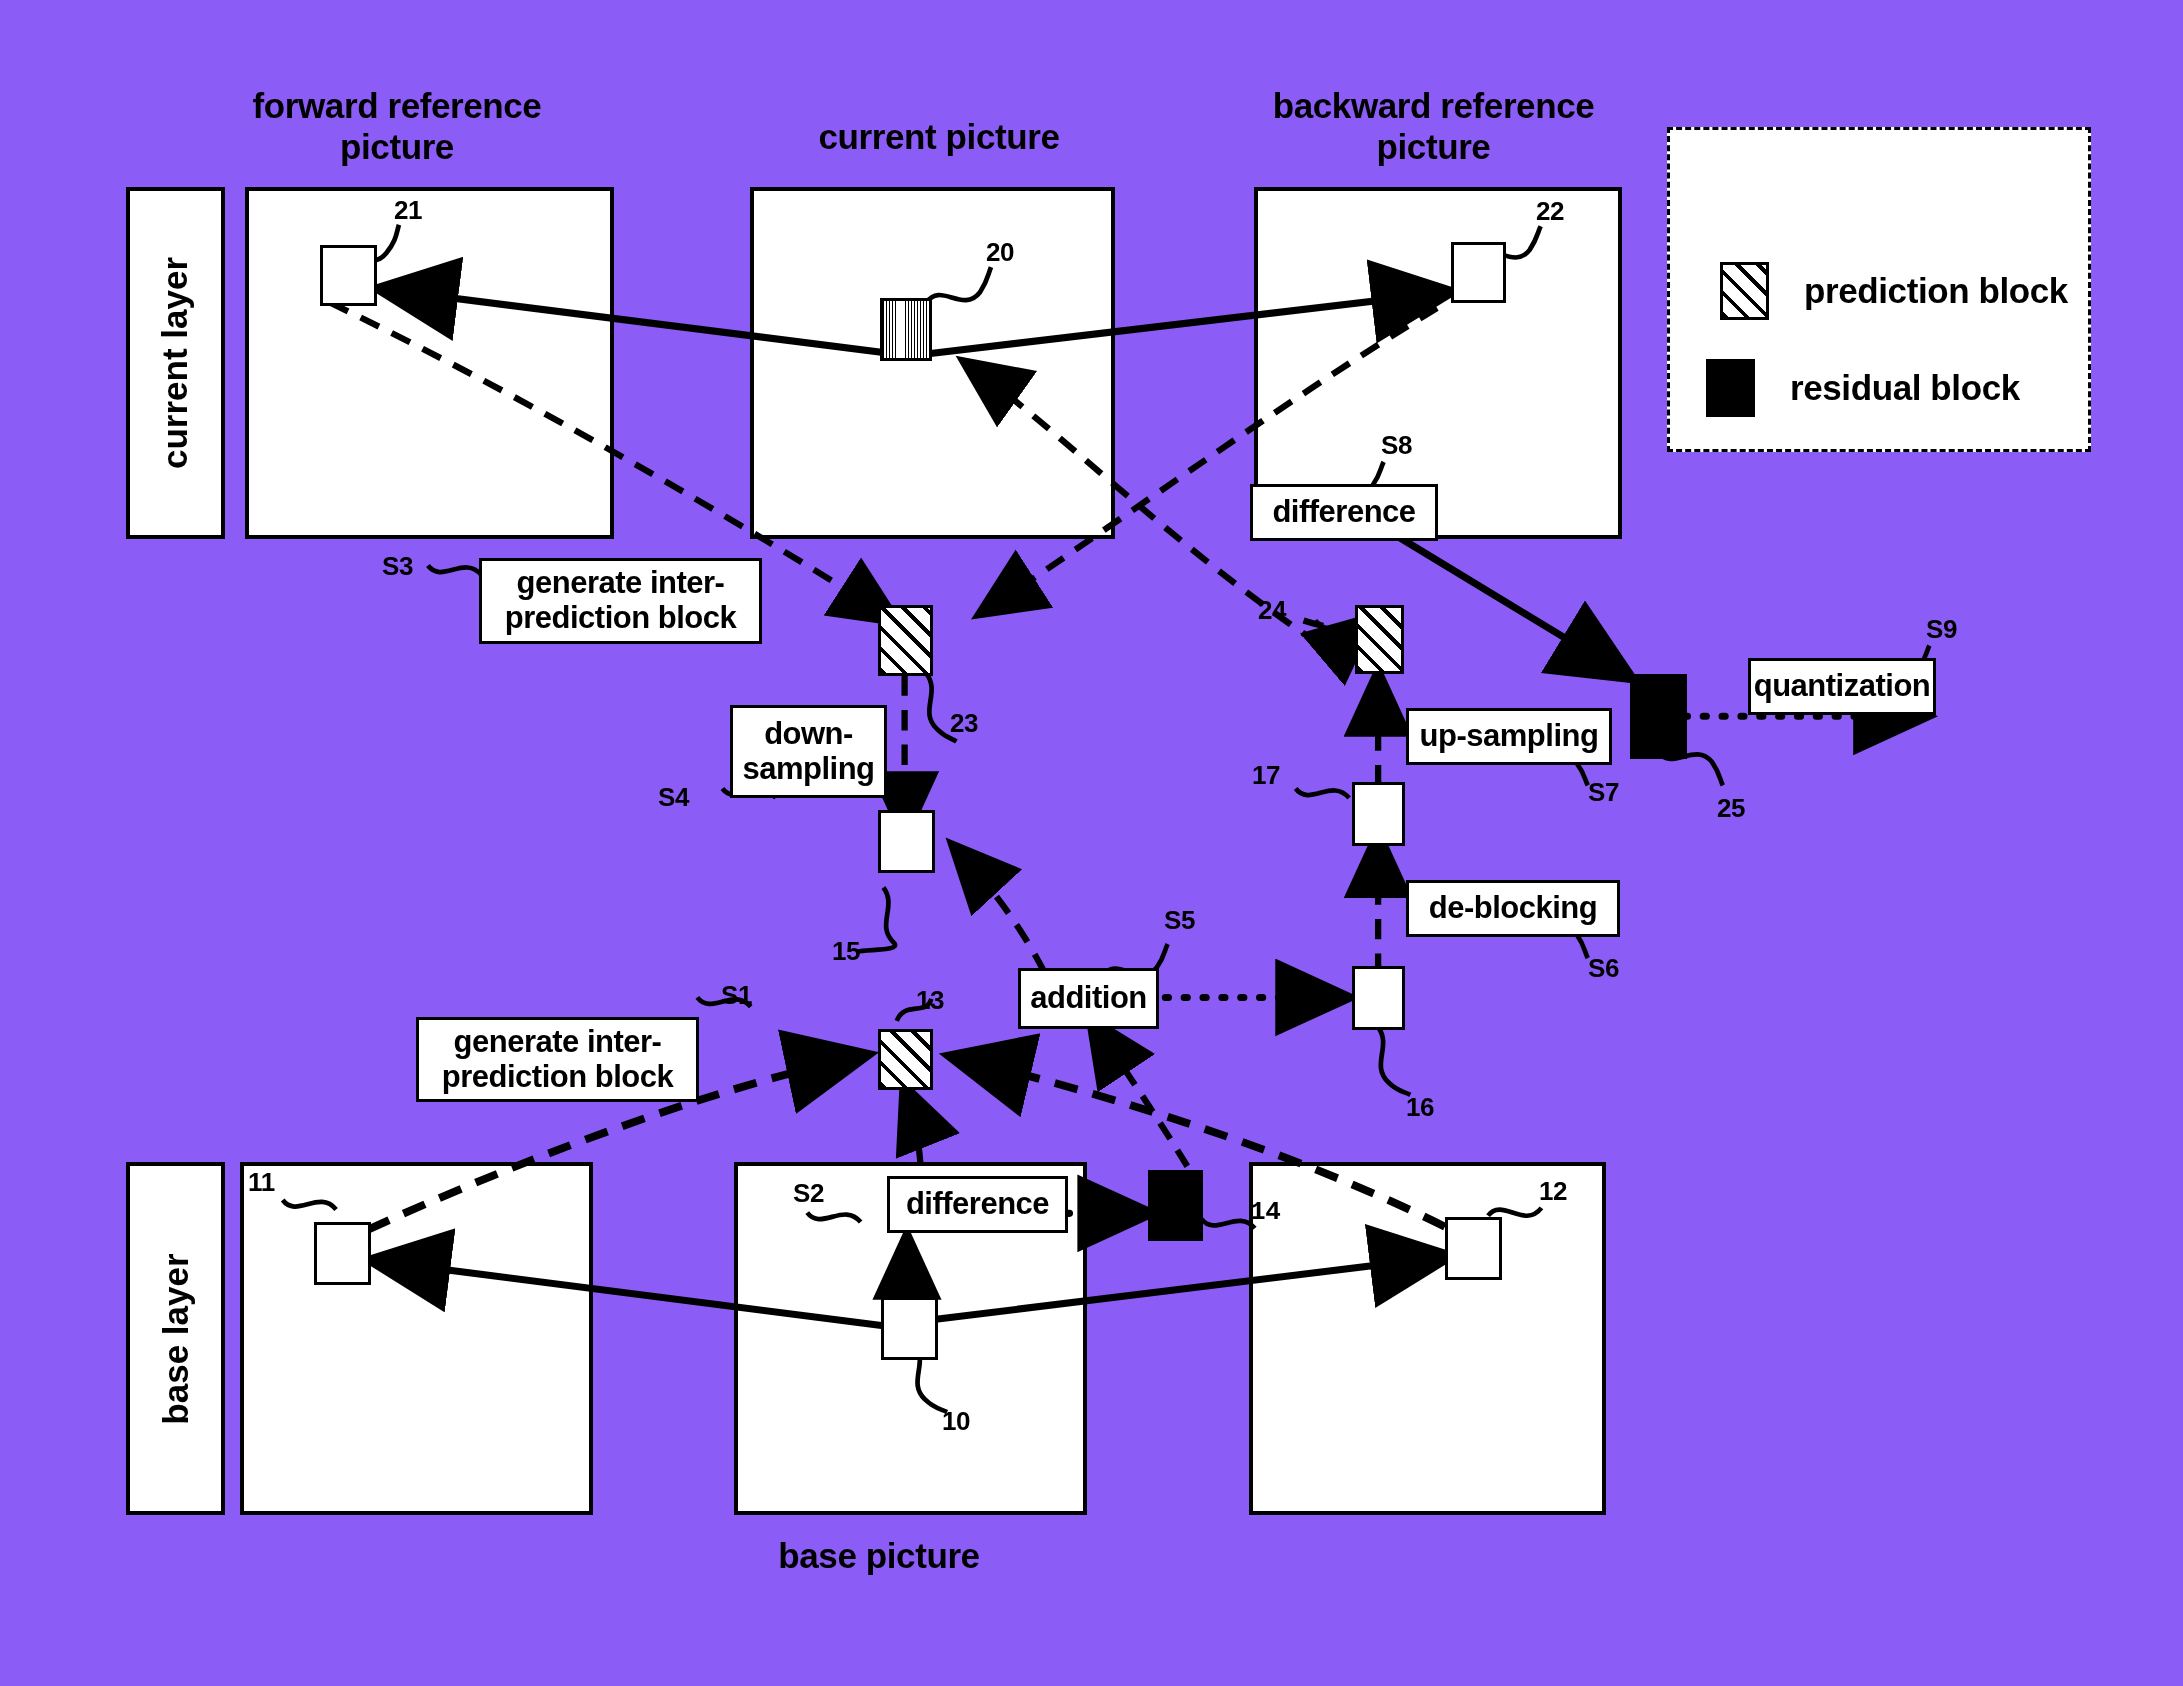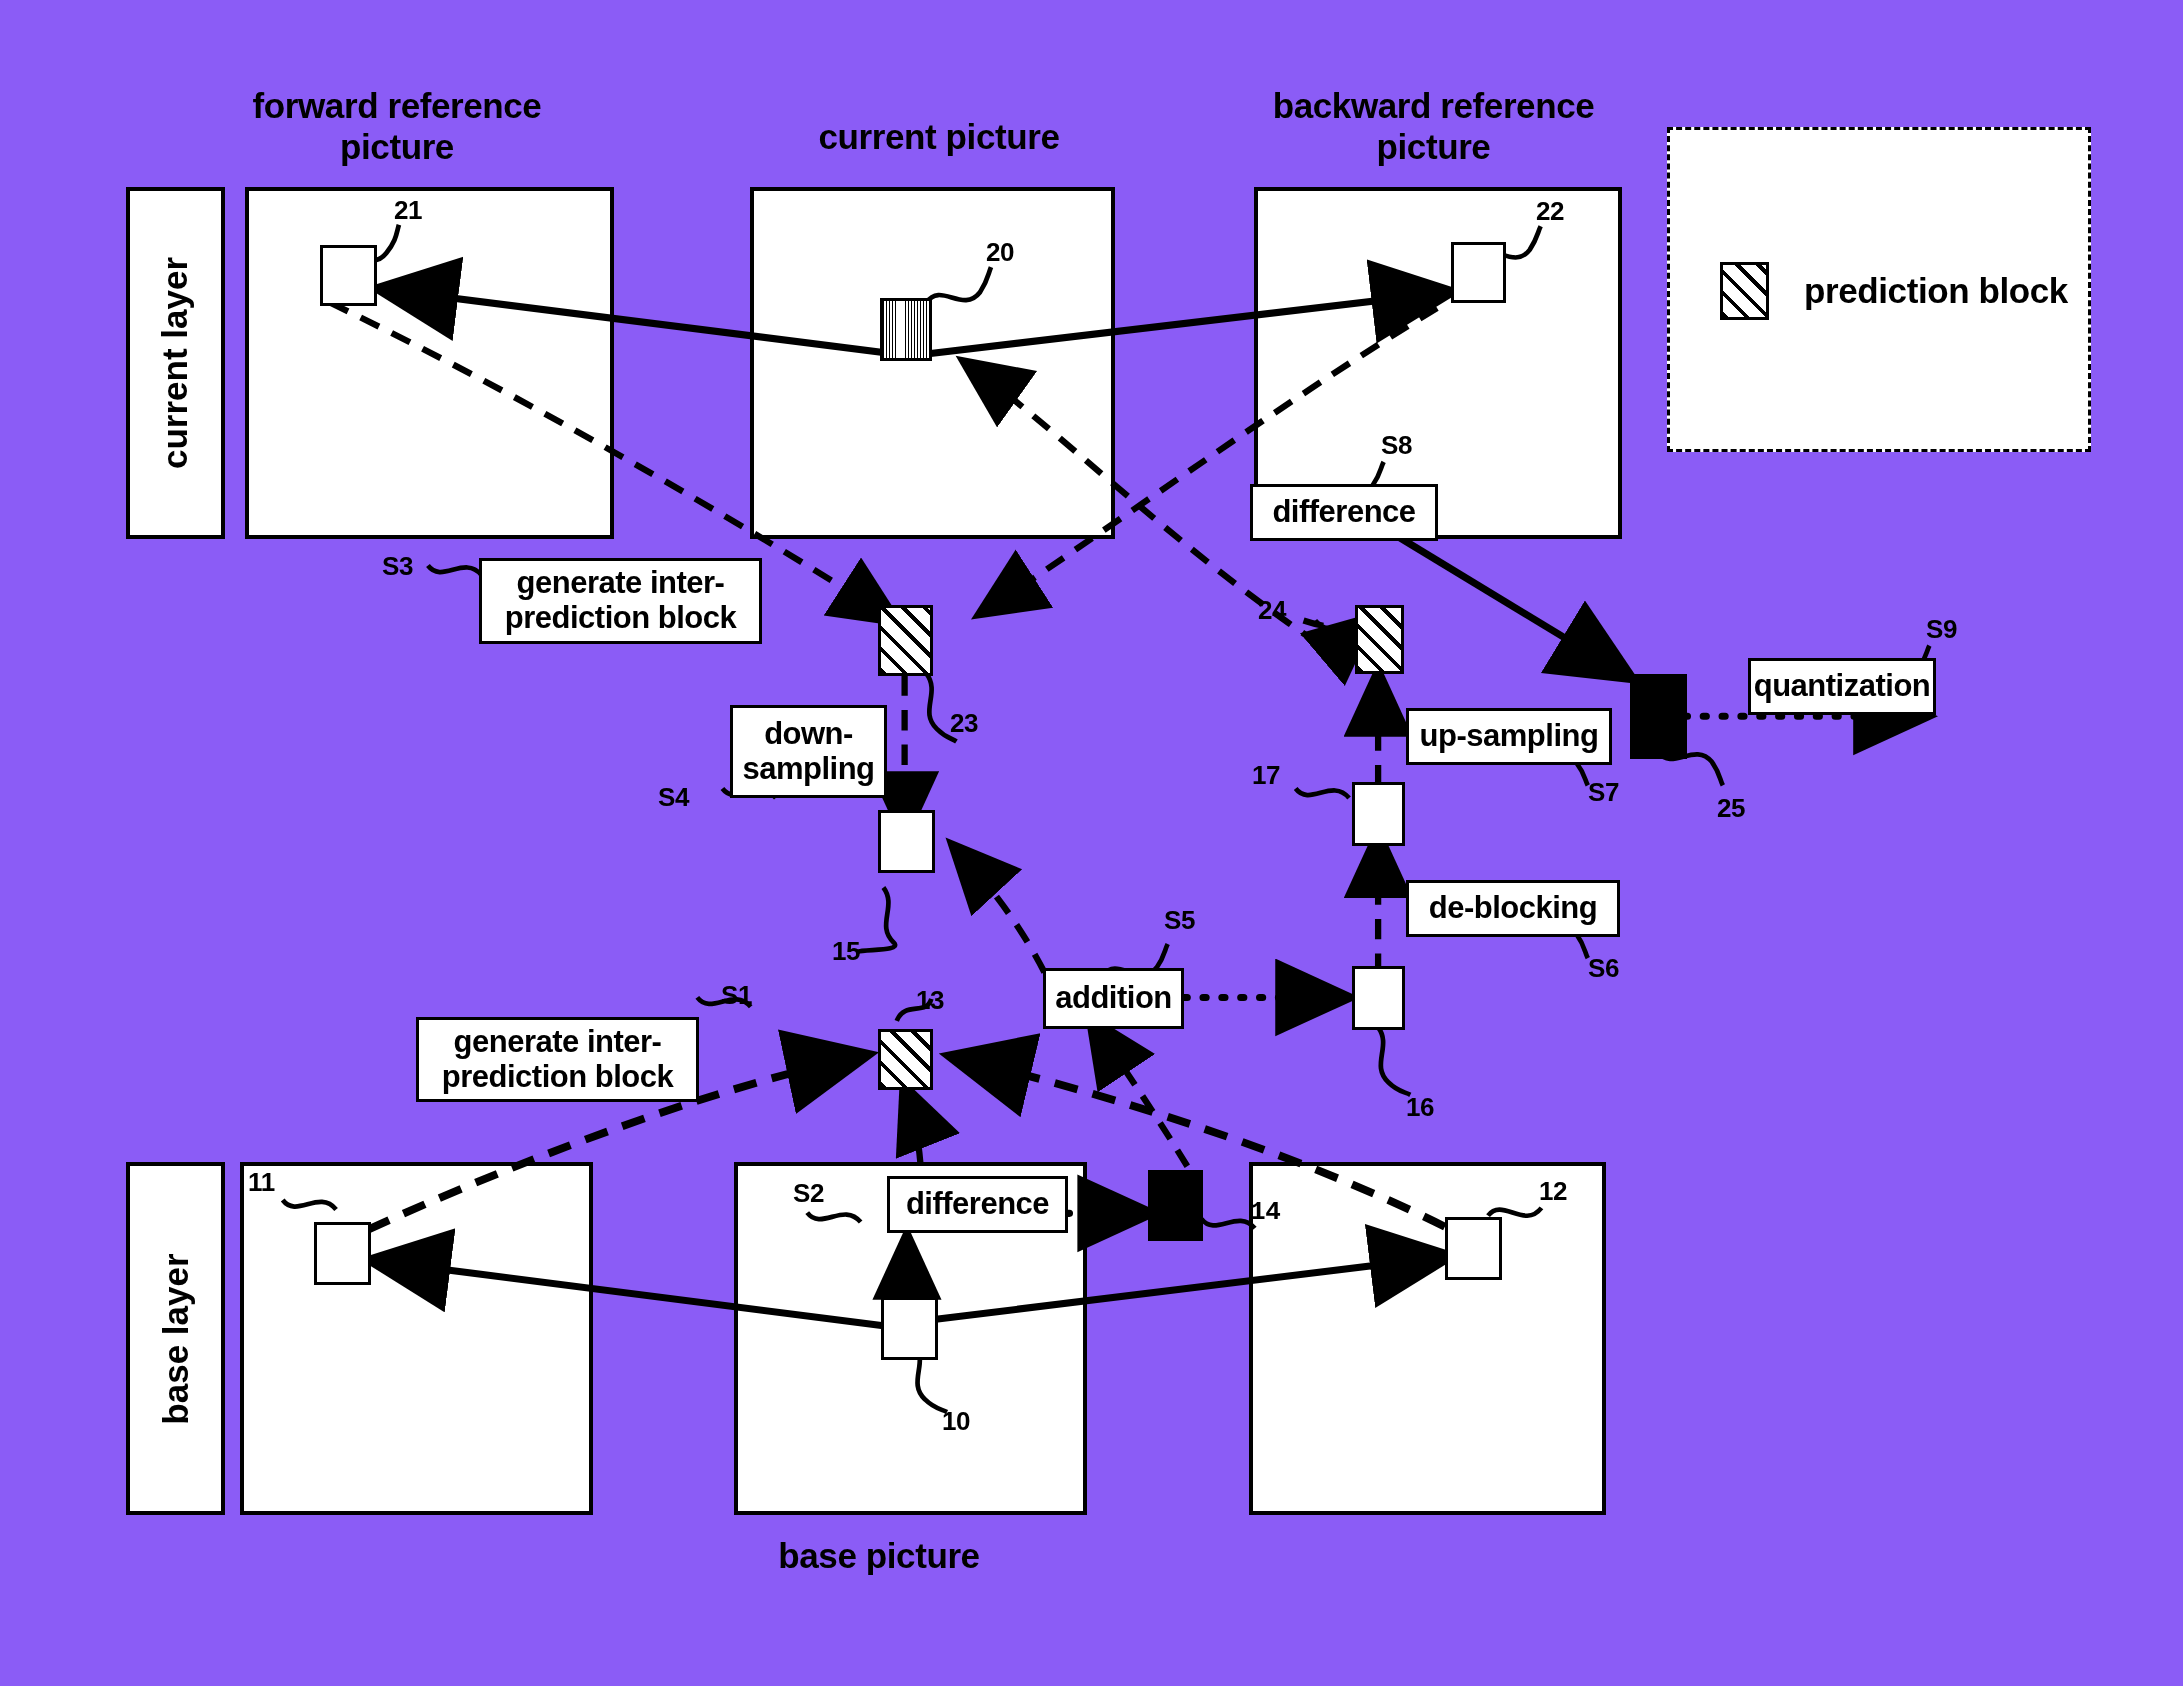--- a/index.html
+++ b/index.html
@@ -295,21 +295,21 @@
   <div class="blk" style="left:881px; top:1297px; width:57px; height:63px;"></div>
   <div class="blk residual" style="left:1148px; top:1170px; width:55px; height:71px;"></div>
   <div class="blk" style="left:1445px; top:1217px; width:57px; height:63px;"></div>
 
   <div class="pbox" style="left:479px; top:558px; width:283px; height:86px;">generate inter-
 prediction block</div>
 
   <div class="pbox" style="left:730px; top:705px; width:157px; height:93px;">down-
 sampling</div>
 
-  <div class="pbox" style="left:1043px; top:968px; width:141px; height:61px;">addition</div>
+  <div class="pbox" style="left:1018px; top:968px; width:141px; height:61px;">addition</div>
 
   <div class="pbox" style="left:1406px; top:880px; width:214px; height:57px;">de-blocking</div>
 
   <div class="pbox" style="left:1406px; top:708px; width:206px; height:57px;">up-sampling</div>
 
   <div class="pbox" style="left:1250px; top:484px; width:188px; height:57px;">difference</div>
 
   <div class="pbox" style="left:1748px; top:658px; width:188px; height:57px;">quantization</div>
 
   <div class="pbox" style="left:416px; top:1017px; width:283px; height:85px;">generate inter-
@@ -340,16 +340,20 @@
   <div class="lbl refnum" style="left:1250px; top:1197px;font-family:Liberation Mono, monospace;">14</div>
   <div class="lbl refnum" style="left:248px; top:1167px;">11</div>
   <div class="lbl refnum" style="left:1539px; top:1176px;">12</div>
   <div class="lbl refnum" style="left:942px; top:1406px;">10</div>
 
   <div id="legend">
     <div class="legrow" style="left:50px; top:132px;">
       <span class="legswatch blk prediction" style="position:static;"></span>
       <span class="legtext">prediction block</span>
     </div>
+    <div class="legrow" style="left:36px; top:229px;">
+      <span class="legswatch blk residual" style="position:static;"></span>
+      <span class="legtext">residual block</span>
+    </div>
   </div>
 
 </div>
 
 
 </body></html>

